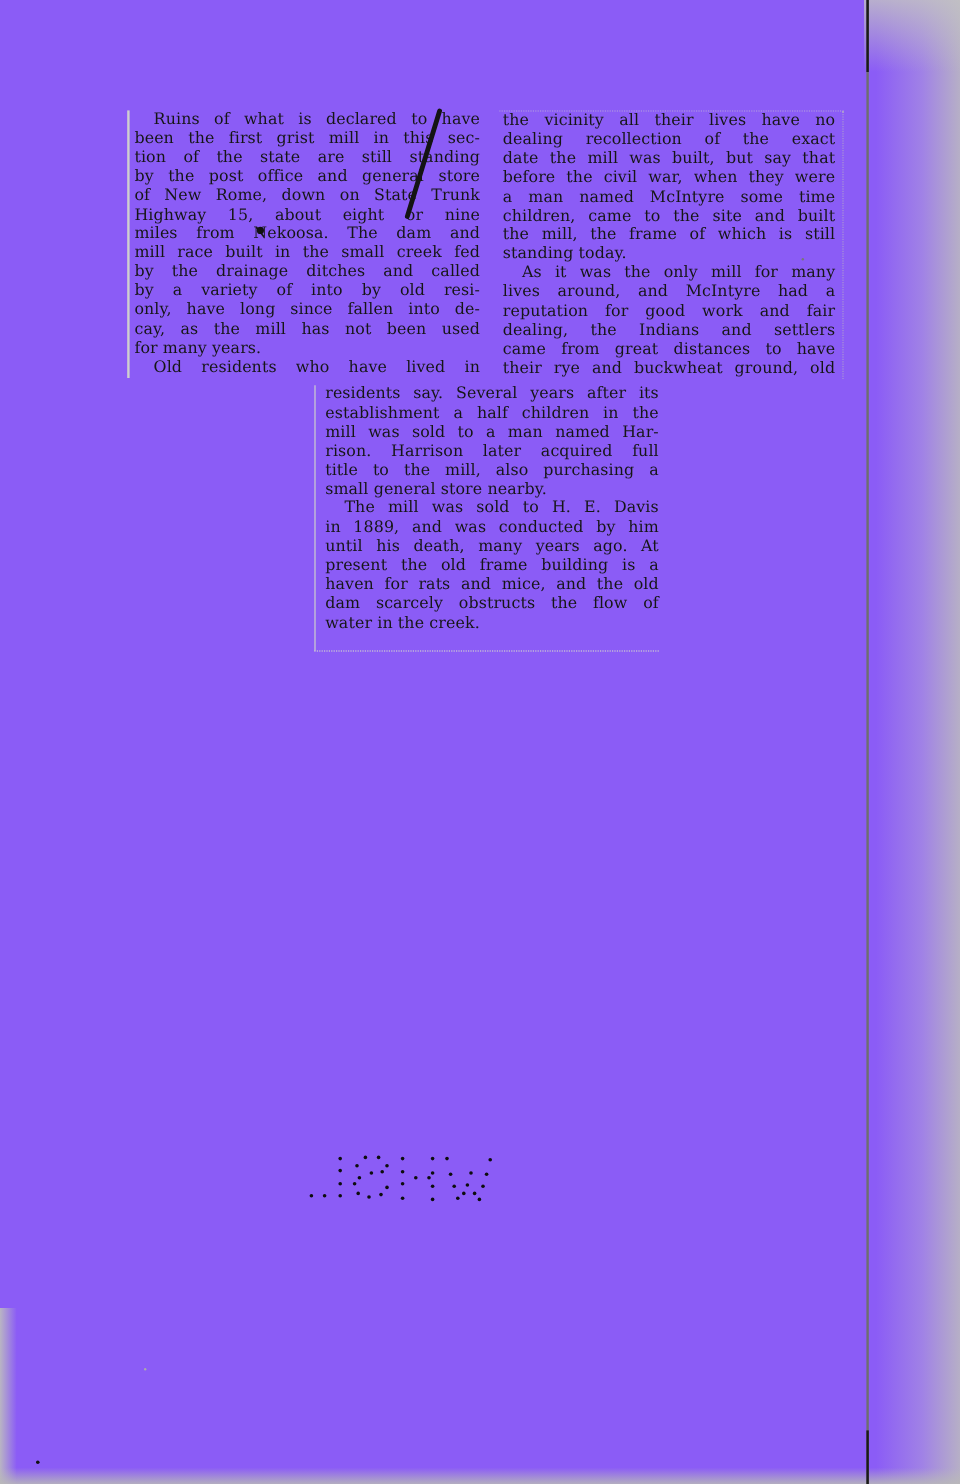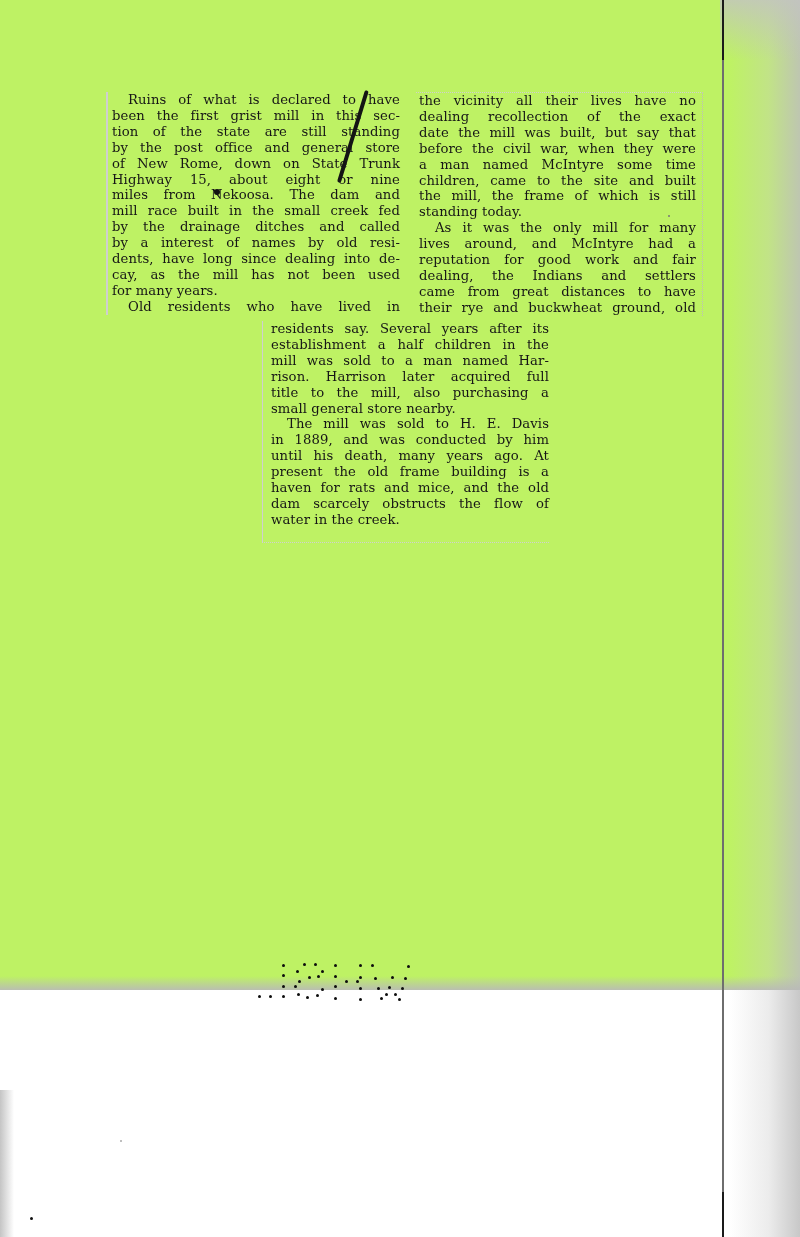--- a/index.html
+++ b/index.html
@@ -9,22 +9,22 @@
     body {
       width: 800px;
       height: 1237px;
       position: relative;
       overflow: hidden;
       background: #ffffff;
     }
     .page {
       position: absolute;
       left: 0; top: 0;
-      width: 800px; height: 990px;
-      background: #bef264;
+      width: 800px; height: 1237px;
+      background: #8b5cf6;
     }
     
     .edge-right {
       position: absolute;
       right: 0; top: 0;
       width: 70px; height: 1237px;
       background: linear-gradient(to right, rgba(255,255,255,0) 0%, rgba(200,200,200,0.35) 55%, rgba(190,190,190,0.85) 100%);
     }
     .edge-top {
       position: absolute;
@@ -154,22 +154,22 @@
   <div class="clip col-left">
     <span class="line indent">Ruins of what is declared to have</span>
     <span class="line">been the first grist mill in this sec-</span>
     <span class="line">tion of the state are still standing</span>
     <span class="line">by the post office and general store</span>
     <span class="line">of New Rome, down on State Trunk</span>
     <span class="line">Highway 15, about eight or nine</span>
     <span class="line">miles from Nekoosa. The dam and</span>
     <span class="line">mill race built in the small creek fed</span>
     <span class="line">by the drainage ditches and called</span>
-    <span class="line">by a interest of names by old resi-</span>
-    <span class="line">dents, have long since dealing into de-</span>
+    <span class="line">by a variety of into by old resi-</span>
+    <span class="line">only, have long since fallen into de-</span>
     <span class="line">cay, as the mill has not been used</span>
     <span class="line last">for many years.</span>
     <span class="line indent">Old residents who have lived in</span>
   </div>
 
   <div class="clip col-right">
     <span class="line">the vicinity all their lives have no</span>
     <span class="line">dealing recollection of the exact</span>
     <span class="line">date the mill was built, but say that</span>
     <span class="line">before the civil war, when they were</span>

